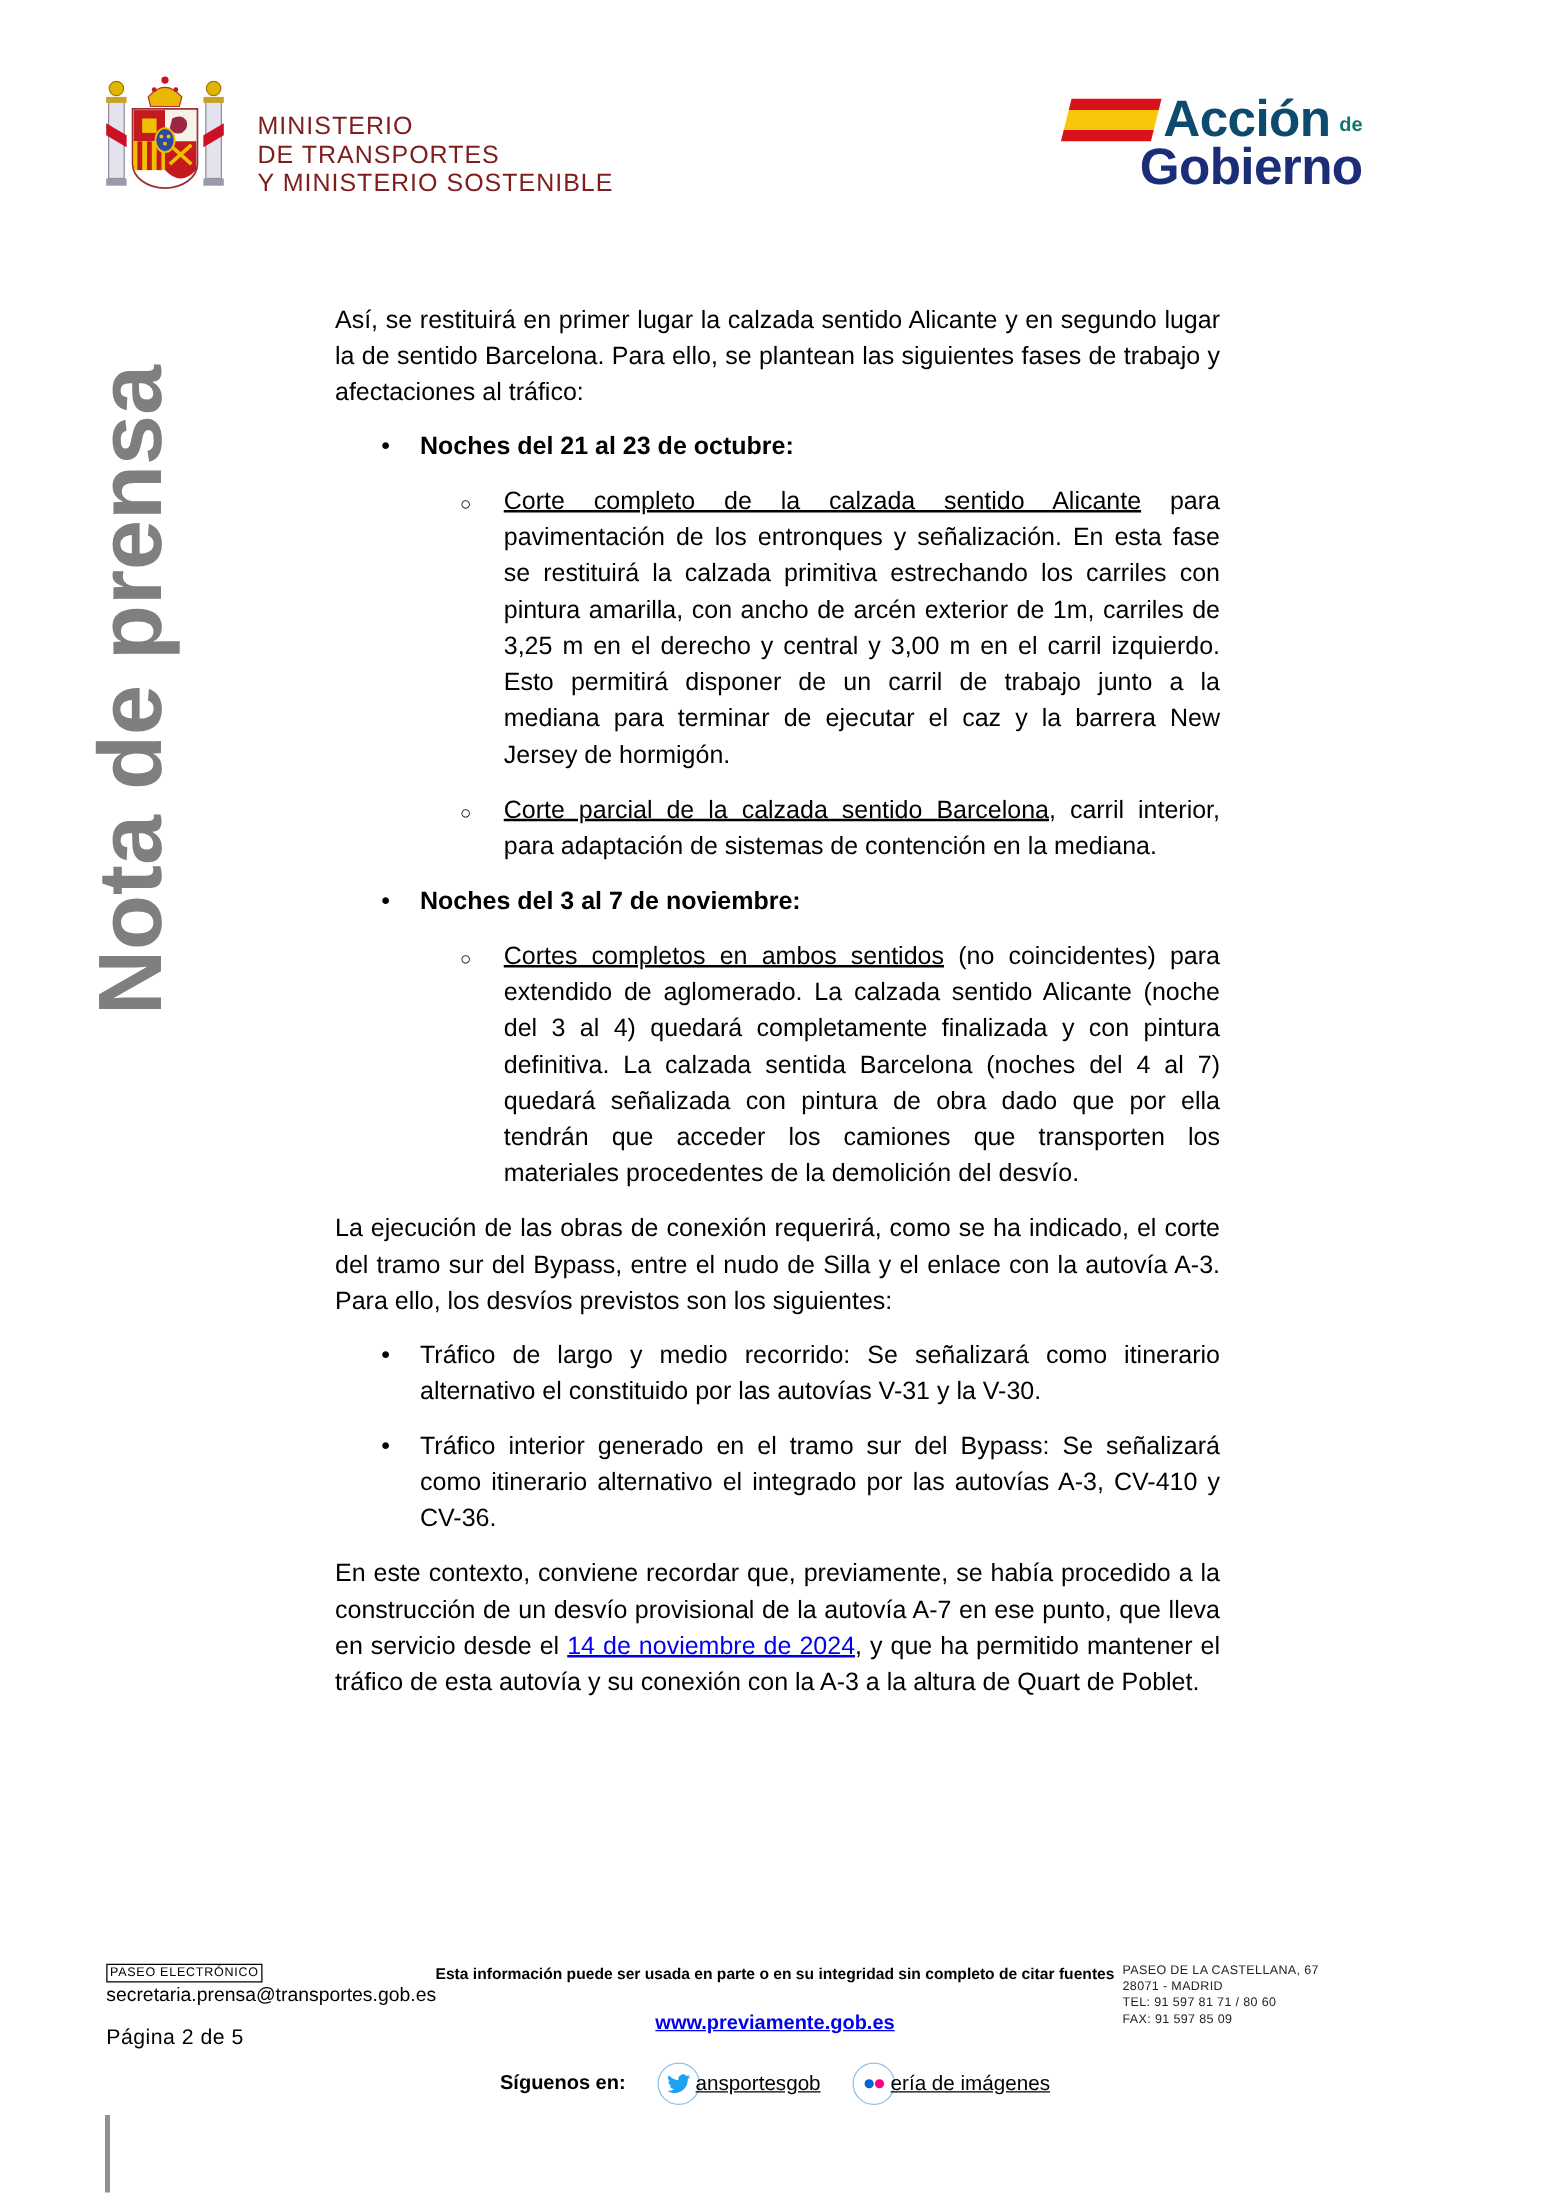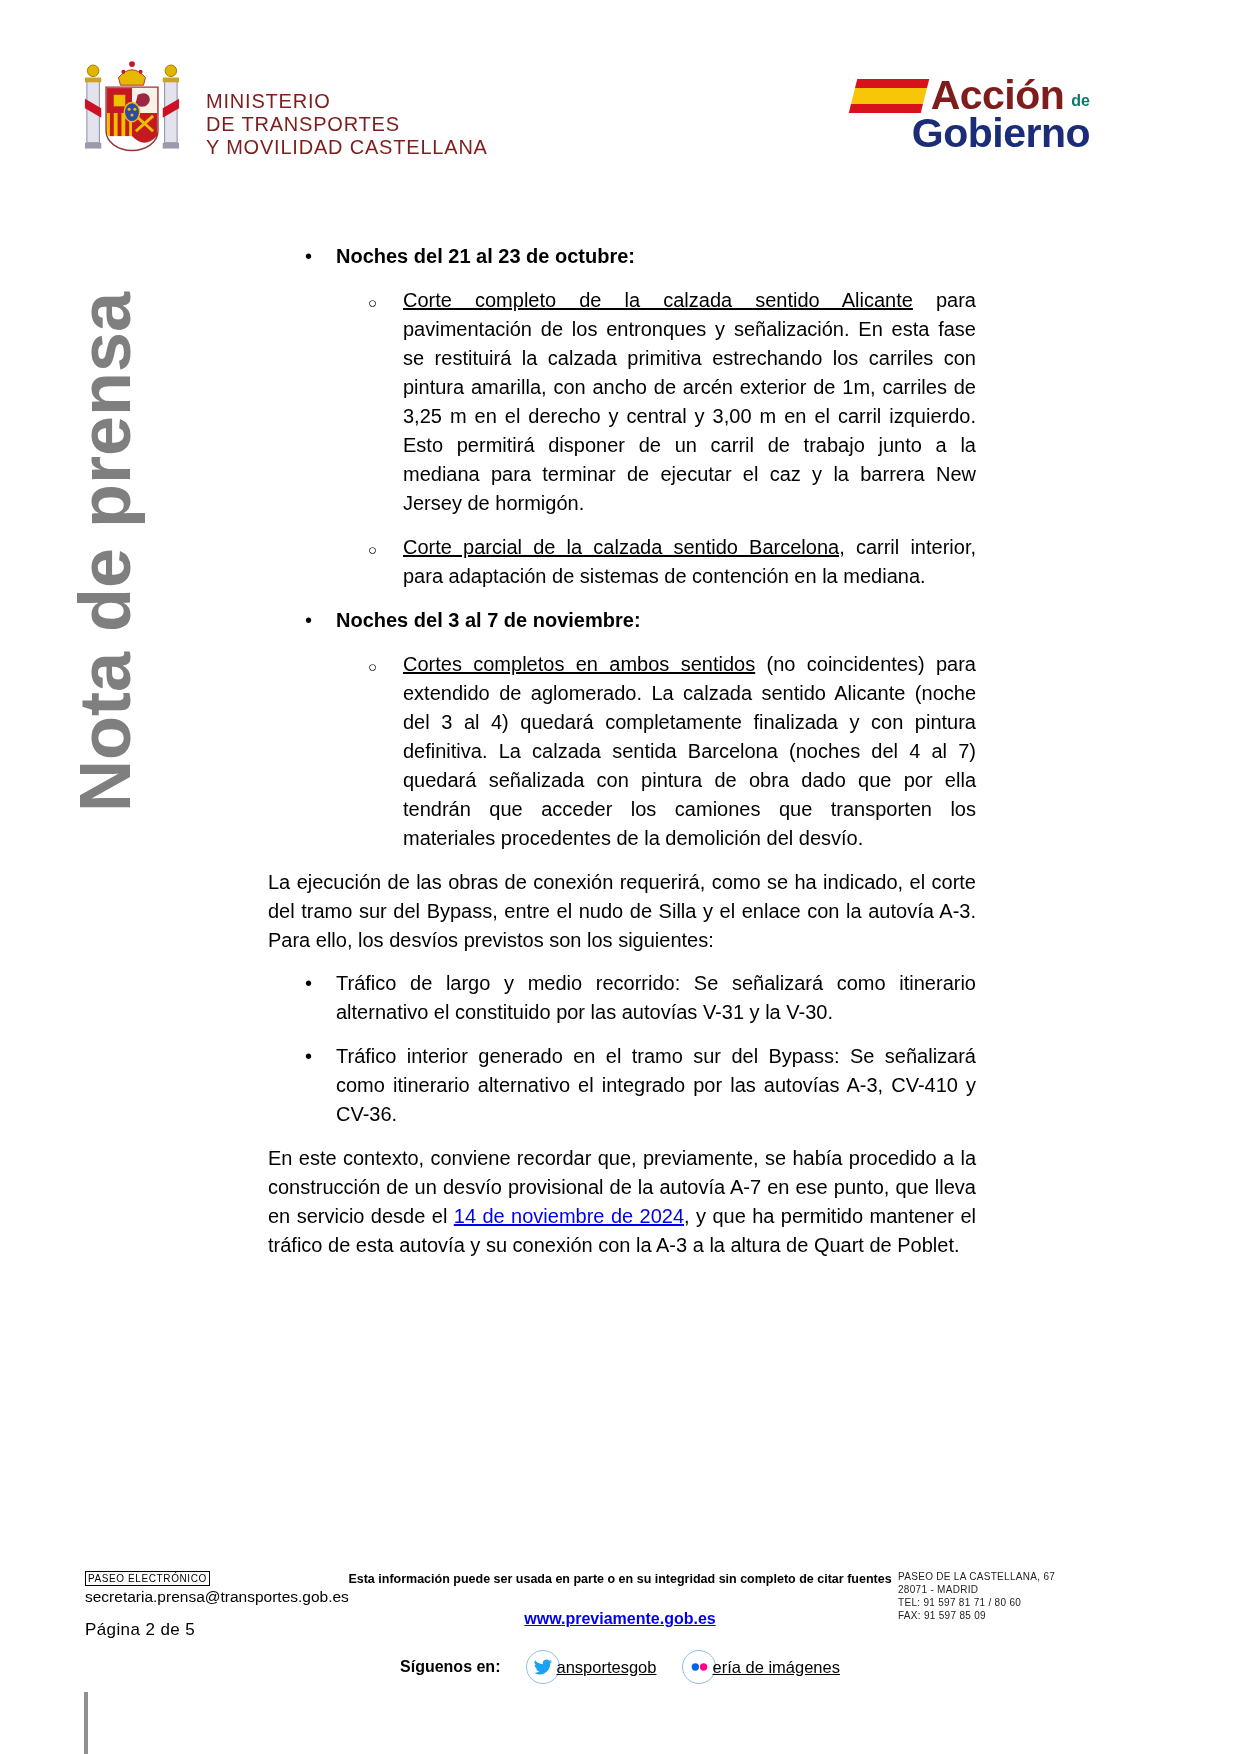--- a/index.html
+++ b/index.html
@@ -8,21 +8,21 @@
     font-family:"Liberation Sans", sans-serif;color:#000;overflow:hidden;
   }
   
   .header-left{position:absolute;left:84px;top:56px;display:flex;gap:26px;}
   .coat{width:96px;height:116px;}
   .ministry{padding-top:34px;font-size:20px;line-height:23px;letter-spacing:.8px;color:#7f1d1d;}
   .accion-logo{position:absolute;top:72px;right:150px;text-align:right;}
   .accion-row{display:flex;align-items:center;justify-content:flex-end;}
   .flag{width:72px;height:34px;margin-right:6px;transform:skewX(-14deg);
         background:linear-gradient(180deg,#d8121a 0 26%,#f7c608 26% 74%,#d8121a 74% 100%);}
-  .accion-word{font-size:41px;font-weight:bold;color:#7f1d1d;letter-spacing:-0.5px;}
+  .accion-word{font-size:41px;font-weight:bold;color:#0c4a6e;letter-spacing:-0.5px;}
   .accion-de{font-size:16px;font-weight:bold;color:#0f766e;margin-left:7px;padding-top:10px;}
   .gobierno-word{font-size:41px;font-weight:bold;color:#1b2d78;letter-spacing:-0.5px;margin-top:-9px;}
   
   .vertical-title{
     position:absolute;left:64px;top:812px;width:565px;height:86px;
     transform:rotate(-90deg);transform-origin:top left;
     font-size:72px;font-weight:bold;color:#7f7f7f;letter-spacing:0;white-space:nowrap;
   }
   
   .content{position:absolute;left:268px;top:242px;width:708px;font-size:20px;line-height:29px;}
@@ -90,37 +90,38 @@
     <path d="M50 59 h26 v24 q-13 14 -26 0 Z" fill="#c41a1f"></path>
     <path d="M54 62 l18 16 M72 62 l-18 16" stroke="#f1bf00" stroke-width="3"></path>
     <ellipse cx="50" cy="58" rx="8" ry="10" fill="#2b4ba5" stroke="#f1bf00" stroke-width="1.5"></ellipse>
     <circle cx="47" cy="55" r="1.6" fill="#f1bf00"></circle>
     <circle cx="53" cy="55" r="1.6" fill="#f1bf00"></circle>
     <circle cx="50" cy="61" r="1.6" fill="#f1bf00"></circle>
   </svg>
   <div class="ministry">
     <div>MINISTERIO</div>
     <div>DE TRANSPORTES</div>
-    <div>Y MOVILIDAD CASTELLANA</div>
+    <div>Y MINISTERIO SOSTENIBLE</div>
   </div>
 </div>
 
 <div class="accion-logo">
   <div class="accion-row">
     <div class="flag"></div>
     <span class="accion-word">Acción</span>
     <span class="accion-de">de</span>
   </div>
   <div class="gobierno-word">Gobierno</div>
 </div>
 
 <div class="vertical-title">Nota de prensa</div>
 
 <div class="content">
 
+  <p>Así, se restituirá en primer lugar la calzada sentido Alicante y en segundo lugar la de sentido Barcelona. Para ello, se plantean las siguientes fases de trabajo y afectaciones al tráfico:</p>
 
   <div class="li l1">
     <span class="marker">•</span>
     <span class="txt bold-head">Noches del 21 al 23 de octubre:</span>
   </div>
 
   <div class="li l2">
     <span class="marker">○</span>
     <span class="txt"><span class="ul">Corte completo de la calzada sentido Alicante</span><span> para pavimentación de los entronques y señalización. En esta fase se restituirá la calzada primitiva estrechando los carriles con pintura amarilla, con ancho de arcén exterior de 1m, carriles de 3,25 m en el derecho y central y 3,00 m en el carril izquierdo. Esto permitirá disponer de un carril de trabajo junto a la mediana para terminar de ejecutar el caz y la barrera New Jersey de hormigón.</span></span>
   </div>

